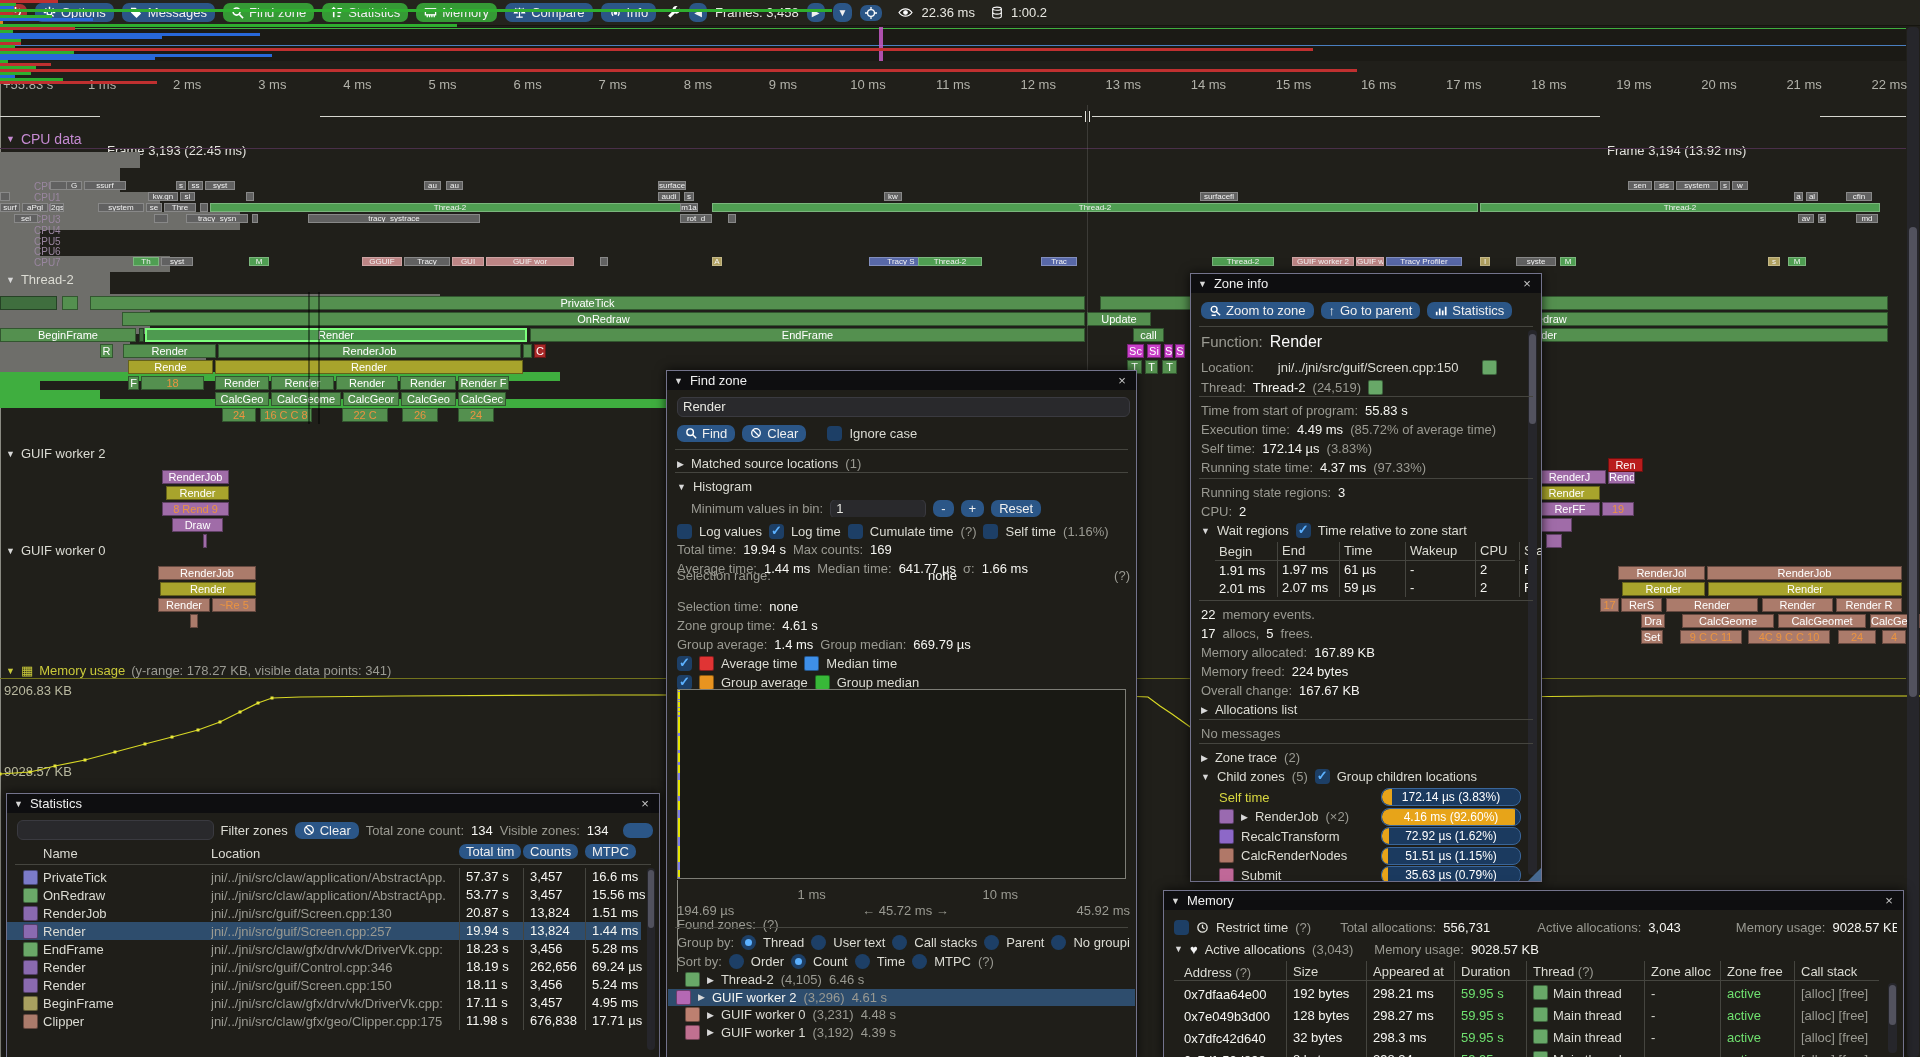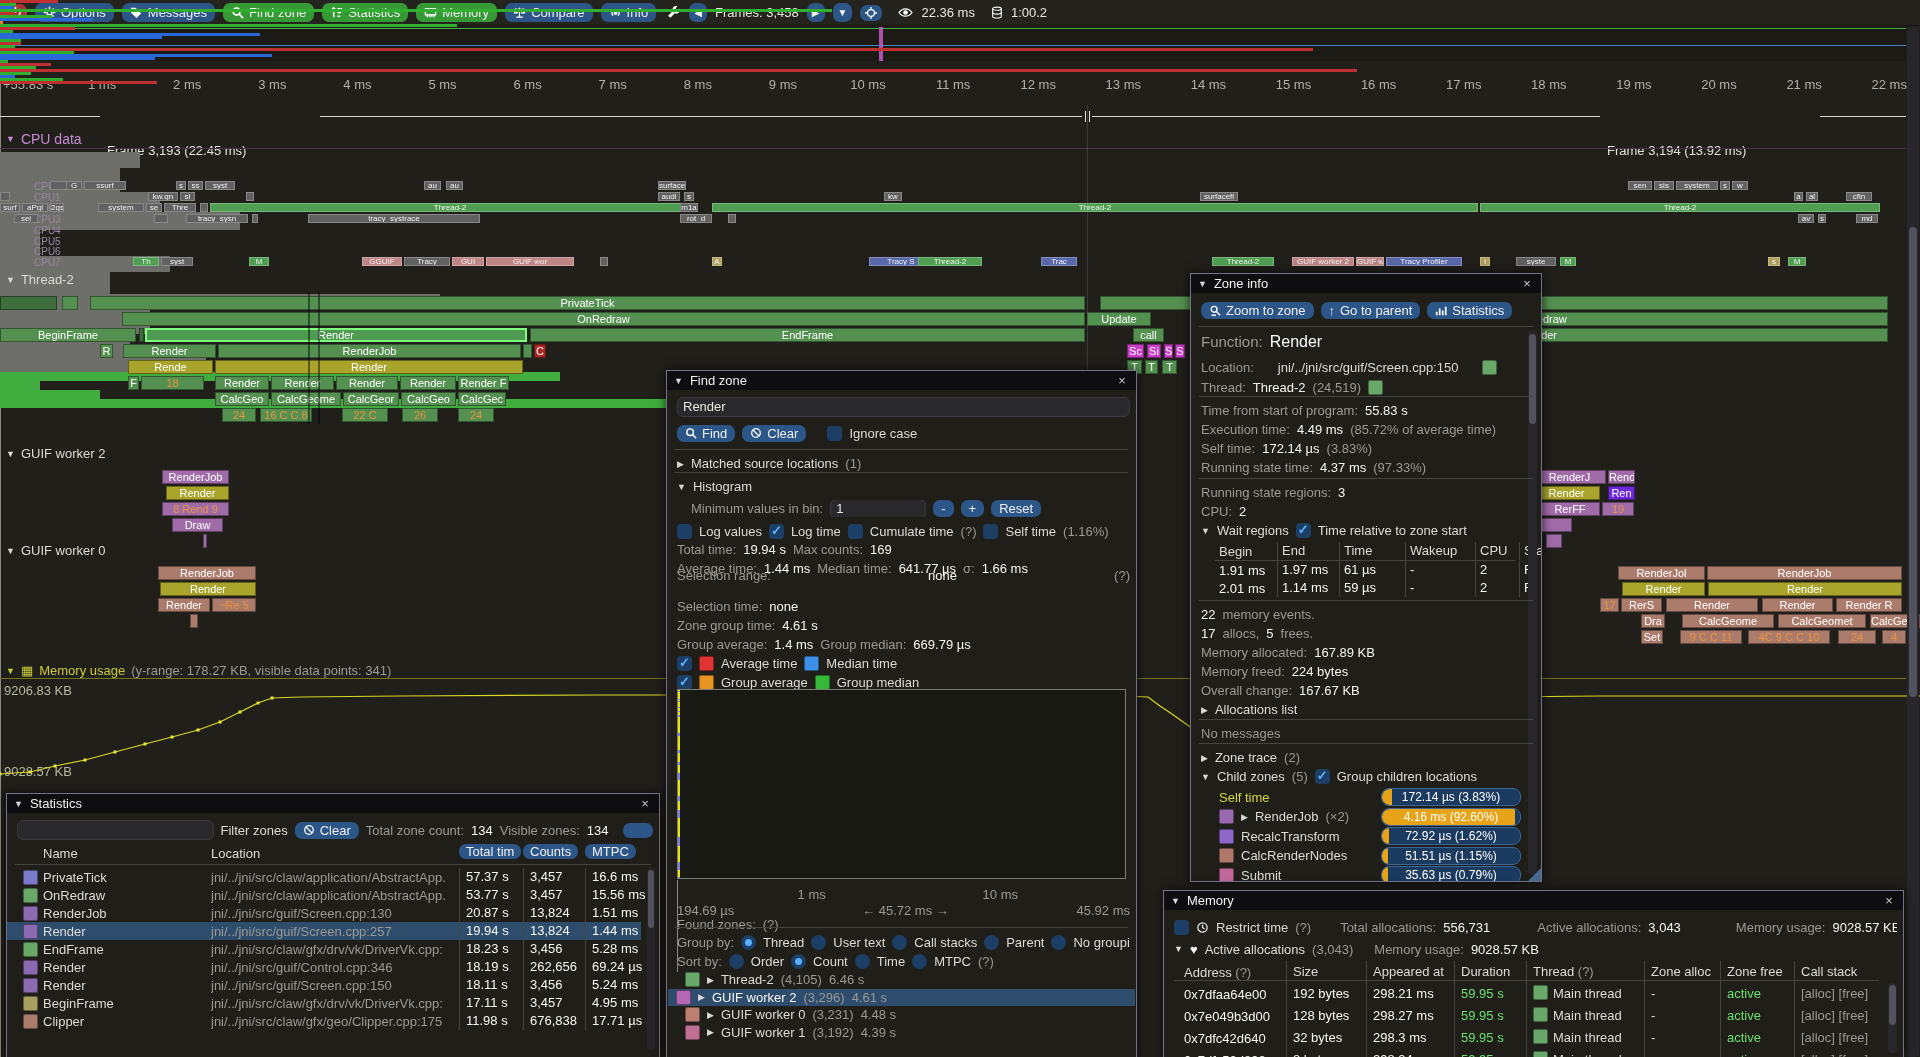--- a/index.html
+++ b/index.html
@@ -623,21 +623,21 @@
         <div style="left: 187px; top: 463px; width: 21px; height: 3px; background: rgb(192, 48, 48);"></div>
         <div style="left: 210px; top: 463px; width: 15px; height: 3px; background: rgb(47, 174, 47);"></div>
         <div style="left: 227px; top: 463px; width: 1313px; height: 3px; background: rgb(192, 48, 48);"></div>
         <div style="left: 1540px; top: 463px; width: 74px; height: 3px; background: rgb(47, 174, 47);"></div>
         <div style="left: 1616px; top: 463px; width: 272px; height: 3px; background: rgb(40, 104, 216);"></div>
         <div class="zone" style="left: 162px; top: 470px; width: 67px; background: rgb(160, 108, 168);">RenderJob</div>
         <div class="zone" style="left: 1533px; top: 470px; width: 73px; background: rgb(160, 108, 168);">RenderJ</div>
         <div class="zone" style="left: 1608px; top: 470px; width: 27px; background: rgb(160, 108, 168);">Rend</div>
         <div class="zone" style="left: 166px; top: 486px; width: 63px; background: rgb(168, 164, 44);">Render</div>
         <div class="zone" style="left: 1533px; top: 486px; width: 67px; background: rgb(168, 164, 44);">Render</div>
-        <div class="zone" style="left: 1608px; top: 486px; width: 27px; background: #6d28d9;">Ren</div>
+        <div class="zone" style="left: 1608px; top: 458px; width: 35px; background: #b91c1c;">Ren</div>
         <div class="zone otxt" style="left: 162px; top: 502px; width: 67px; background: rgb(160, 108, 168);">8 Rend 9</div>
         <div class="zone" style="left: 1540px; top: 502px; width: 60px; background: rgb(160, 108, 168);">RerFF</div>
         <div class="zone otxt" style="left: 1602px; top: 502px; width: 32px; background: rgb(160, 108, 168);">19</div>
         <div class="zone" style="left: 172px; top: 518px; width: 51px; background: rgb(160, 108, 168);">Draw</div>
         <div class="zone" style="left: 1540px; top: 518px; width: 32px; background: rgb(160, 108, 168);"></div>
         <div class="zone" style="left: 203px; top: 534px; width: 4px; background: rgb(160, 108, 168);"></div>
         <div class="zone" style="left: 1546px; top: 534px; width: 16px; background: rgb(160, 108, 168);"></div>
         <div class="sechdr" style="left: 6px; top: 543px;">
           <span class="tri">▼</span>
           <span class="">GUIF worker 0</span>
@@ -1199,21 +1199,21 @@
         <div class="wgrid">
           <span class="w8">1.91 ms</span>
           <span class="wcell w8">1.97 ms</span>
           <span class="wcell w8">61 µs</span>
           <span class="wcell w8">-</span>
           <span class="wcell w8">2</span>
           <span class="wcell w8">R</span>
         </div>
         <div class="wgrid">
           <span class="w8">2.01 ms</span>
-          <span class="wcell w8">1.14 ms</span>
+          <span class="wcell w8">2.07 ms</span>
           <span class="wcell w8">59 µs</span>
           <span class="wcell w8">-</span>
           <span class="wcell w8">2</span>
           <span class="wcell w8">R</span>
         </div>
       </div>
     <div id="zi-children"></div>
     <div class="scrt" style="right:4px;top:56px;width:9px;height:545px;">
       <div class="scrh" style="left:1px;top:4px;width:7px;height:90px;"></div>
     </div>

